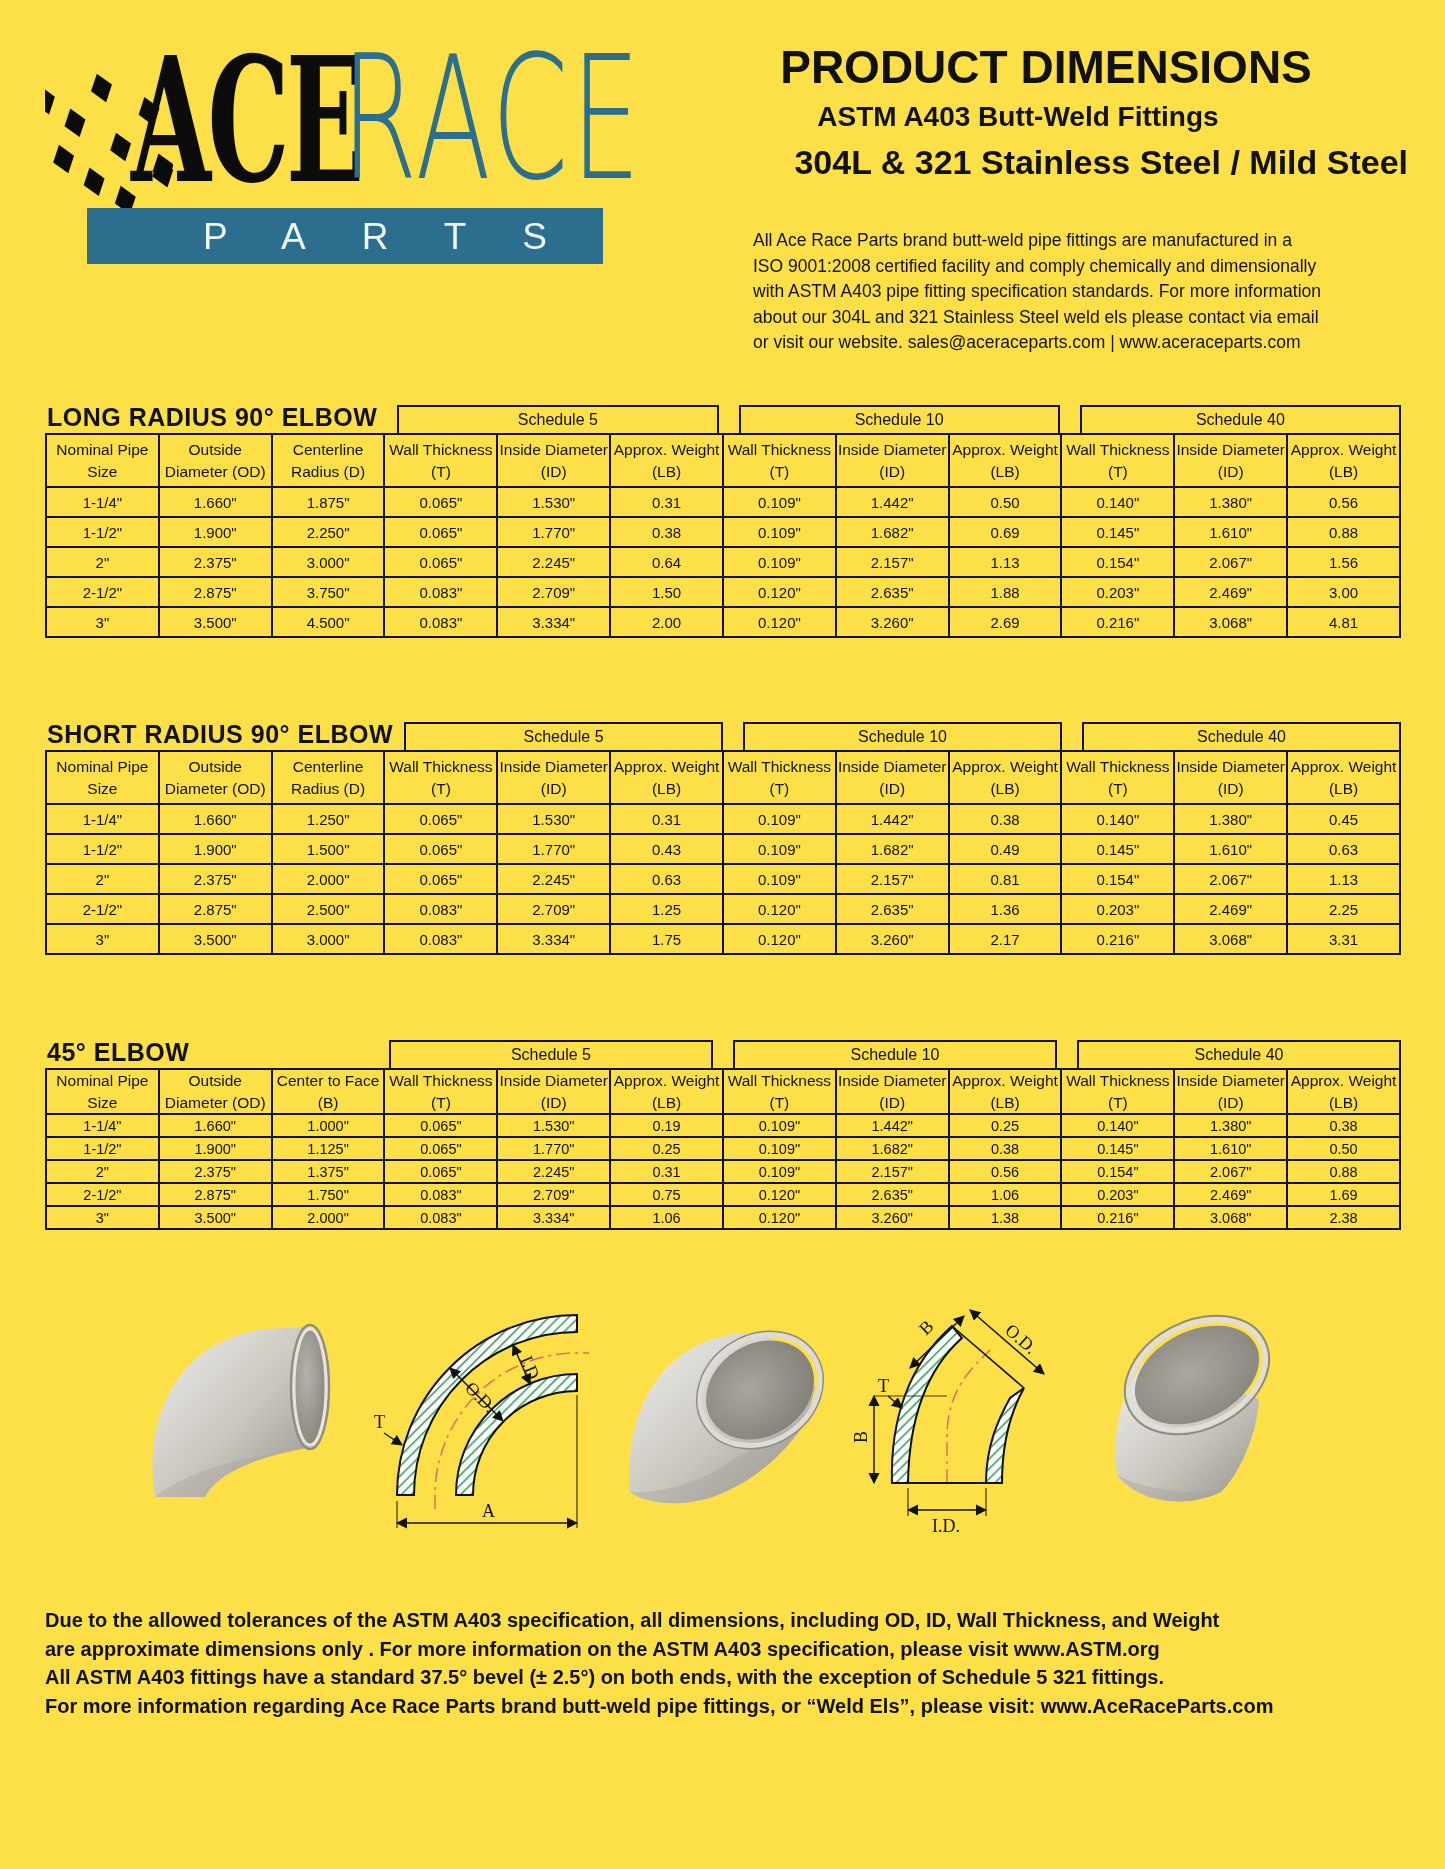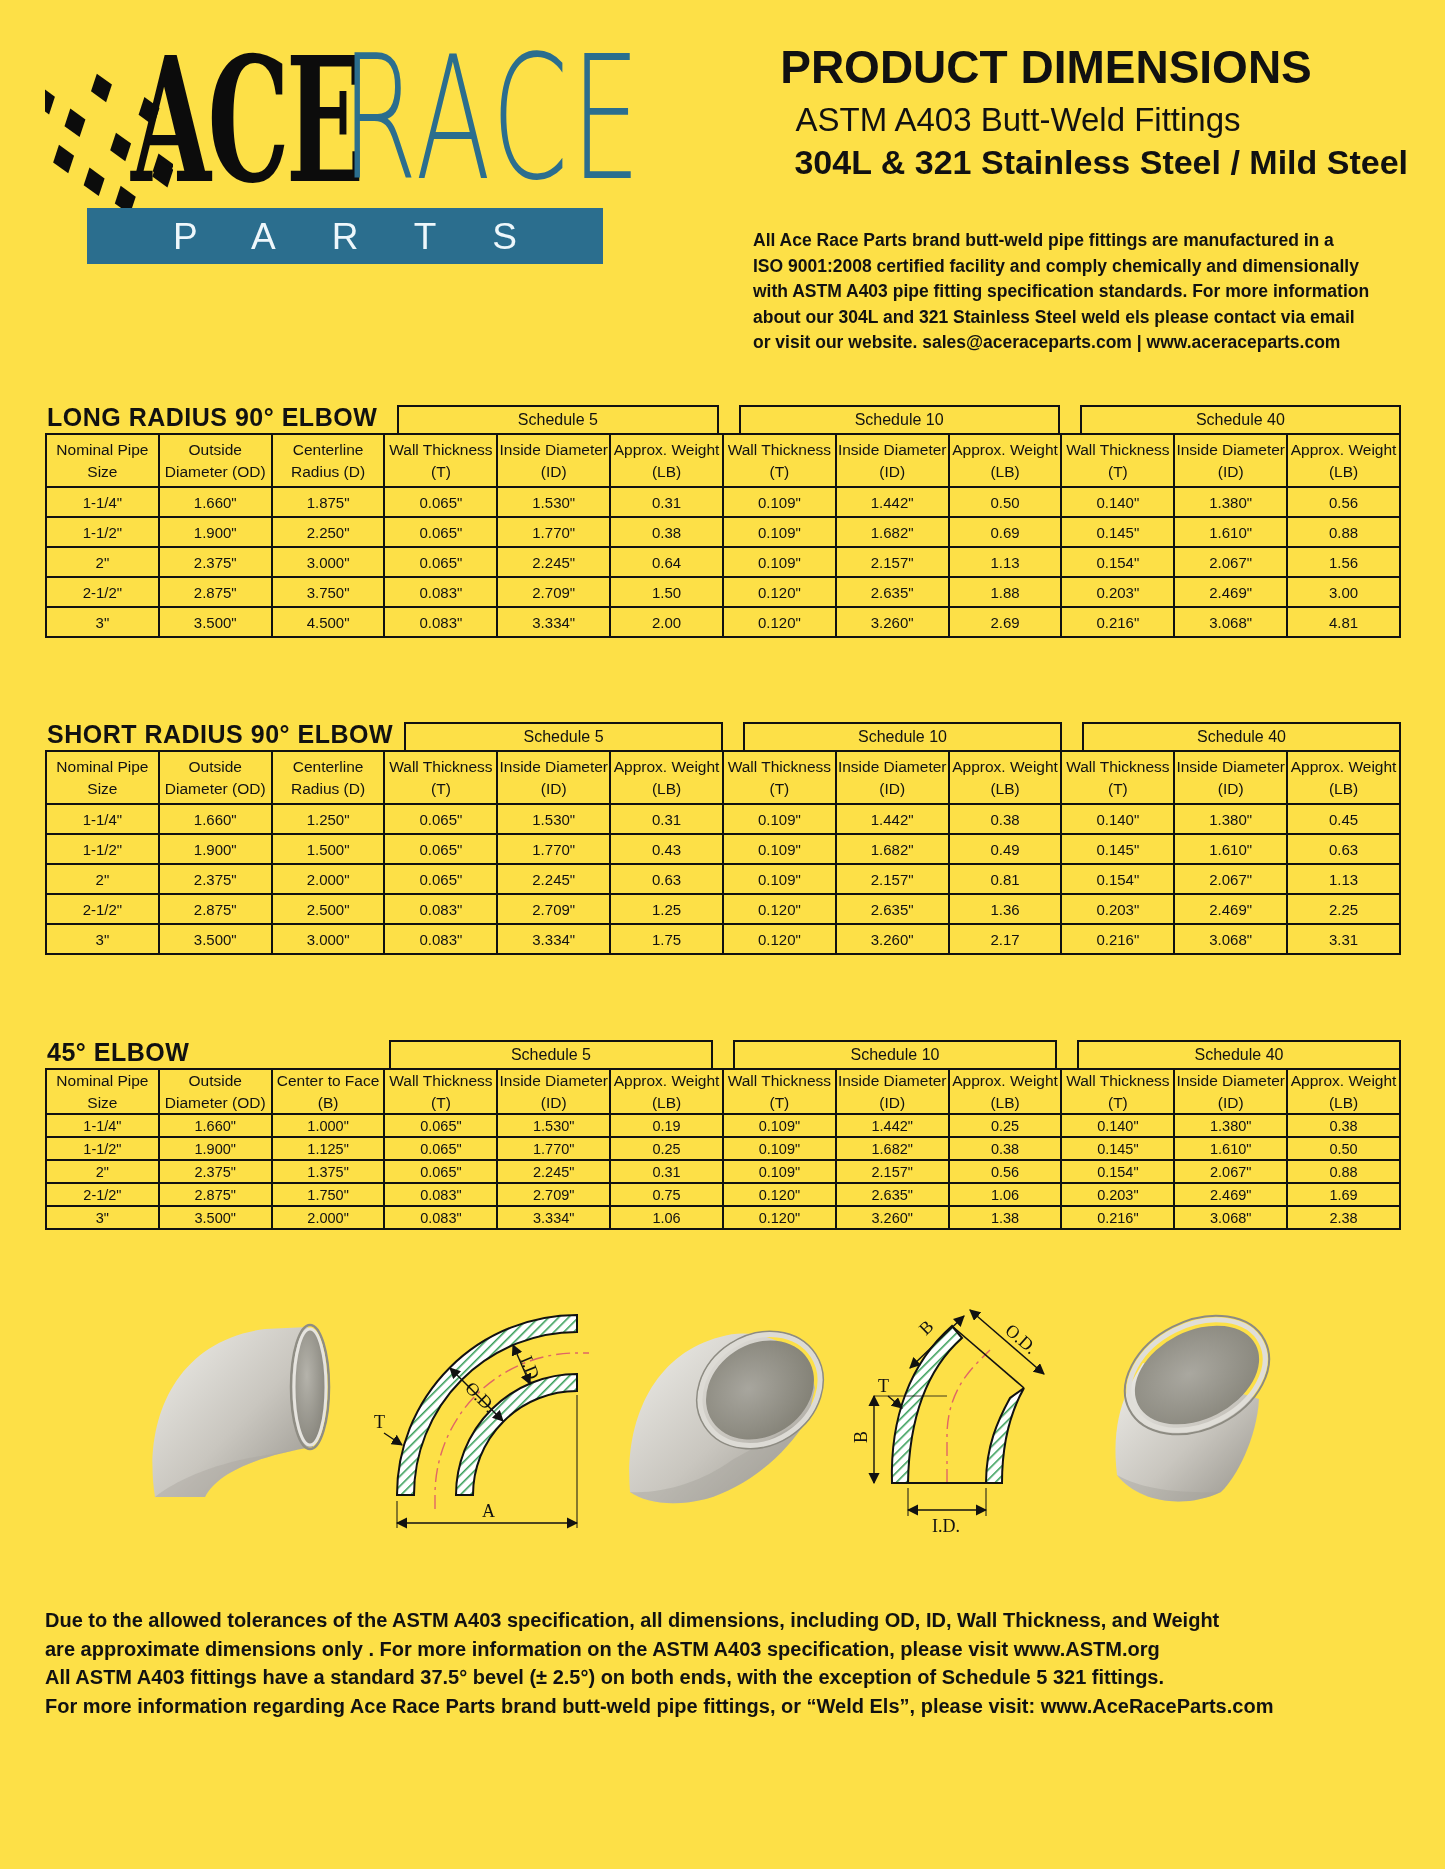--- a/index.html
+++ b/index.html
@@ -15,28 +15,28 @@
     color: #0c0c0c; transform: scaleX(0.60); transform-origin: left top; letter-spacing: -6px;
   }
   .logo-race {
     position: absolute; left: 296px; top: -6px;
     font-family: "DejaVu Sans", sans-serif; font-weight: 100; font-size: 172px; line-height: 1.1;
     color: #2b6e8e; transform: scaleX(0.64); transform-origin: left top; letter-spacing: 4px;
   }
   .parts-bar {
     position: absolute; left: 42px; top: 178px; width: 516px; height: 56px;
     background: #2b6e8e; color: #eef7fb; font-size: 37px; line-height: 57px;
-    text-align: center; letter-spacing: 56px; text-indent: 56px; font-weight: 400;
+    text-align: right; letter-spacing: 56px; text-indent: 56px; font-weight: 400;
   }
 
   
   .hdr-title { position: absolute; left: 656px; top: 40px; width: 780px; text-align: center; font-size: 46px; font-weight: bold; letter-spacing: 0px; }
-  .hdr-sub1 { position: absolute; left: 628px; top: 101px; width: 780px; text-align: center; font-size: 33px; font-weight: normal; }
+  .hdr-sub1 { position: absolute; left: 628px; top: 101px; width: 780px; text-align: center; font-size: 28px; font-weight: bold; }
   .hdr-sub2 { position: absolute; left: 628px; top: 143px; width: 780px; text-align: right; font-size: 34px; font-weight: bold; }
-  .hdr-desc { position: absolute; left: 753px; top: 228px; width: 660px; font-size: 17.5px; font-weight: bold; line-height: 25.5px; white-space: pre; }
+  .hdr-desc { position: absolute; left: 753px; top: 228px; width: 660px; font-size: 17.5px; font-weight: normal; line-height: 25.5px; white-space: pre; }
 
   
   .table-section { position: absolute; left: 45px; width: 1356px; }
   .t1 { top: 405px; } .t2 { top: 722px; } .t3 { top: 1040px; }
   .band { display: flex; height: 28px; gap: 20px; }
   .band-title { width: 339px; font-size: 25px; font-weight: bold; display: flex; align-items: flex-end; padding: 0 0 1px 2px; letter-spacing: 0.5px; white-space: nowrap; }
   .band-cell { width: 339px; border: 2px solid #111; border-bottom: none; font-size: 16px; display: flex; align-items: center; justify-content: center; }
   table.dims { width: 1356px; border-collapse: collapse; table-layout: fixed; }
   table.dims th, table.dims td { border: 2px solid #111; text-align: center; vertical-align: middle; padding: 0; font-weight: normal; }
   table.dims th { font-size: 15.5px; line-height: 1.4; white-space: pre-line; }

